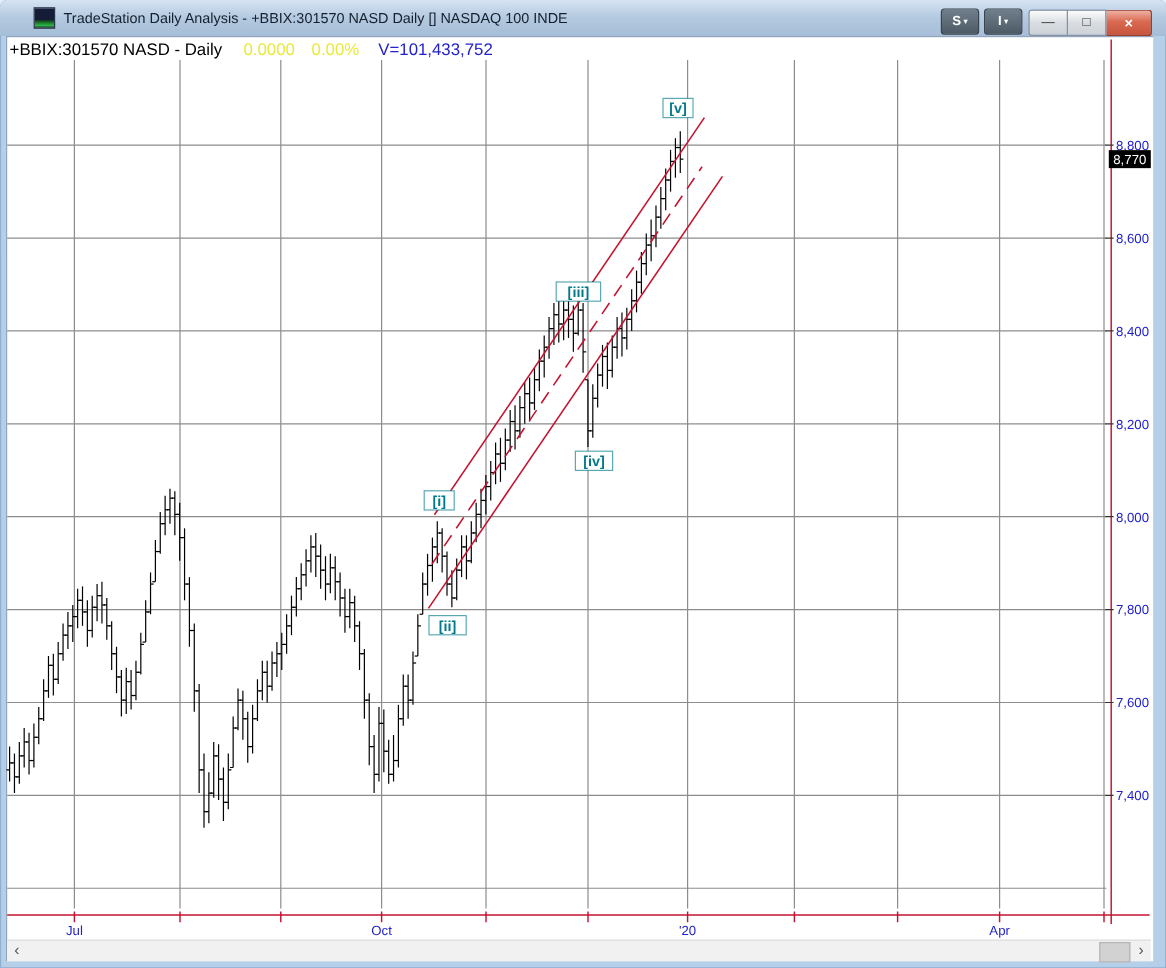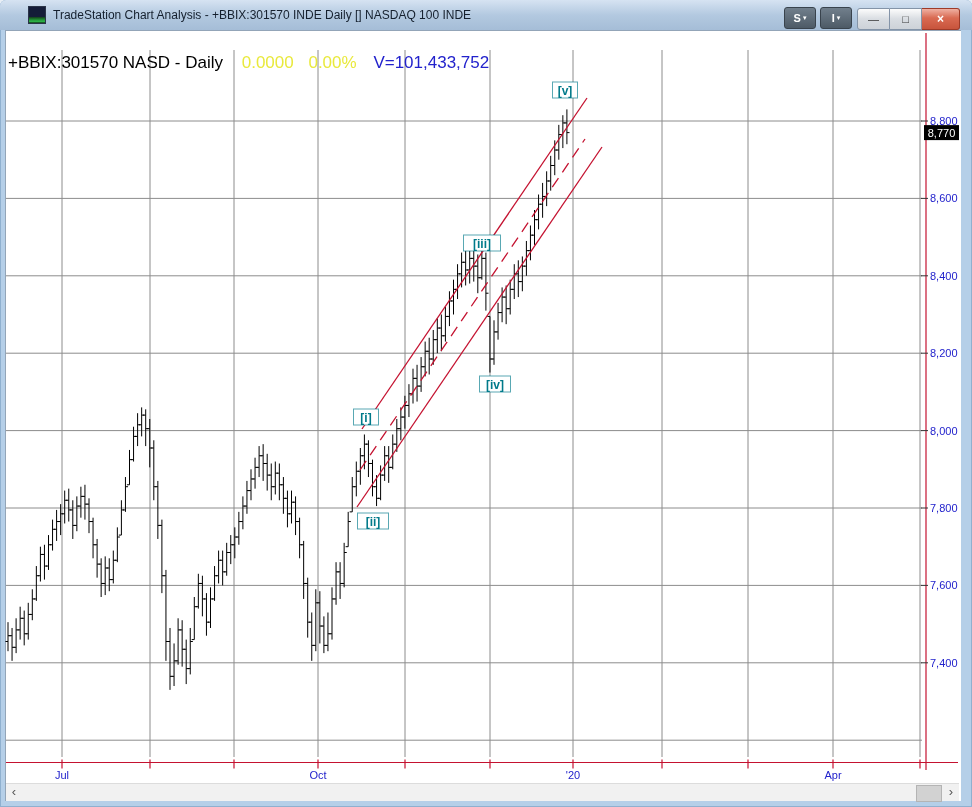--- a/index.html
+++ b/index.html
@@ -18,42 +18,42 @@
   .winbtn{width:31px;height:20px;border:1px solid #8494a8;display:flex;align-items:center;justify-content:center;
     font-size:11px;color:#333;background:linear-gradient(#fcfcfc,#d9dde2 50%,#cdd2d8);}
   .winbtn.min{border-radius:3px 0 0 3px;}
   .winbtn.max{border-left:none;}
   .winbtn.close{width:37px;border-radius:0 3px 3px 0;border:1px solid #9e3a28;border-left:none;
     background:linear-gradient(#efb0a2,#d96a52 45%,#c8543c);color:#fff;font-weight:bold;font-size:12px;}
   .sbuttons{position:absolute;right:120px;top:7px;display:flex;}
   
   .content{position:absolute;left:5px;top:30px;width:955px;height:770px;background:#fff;
     border-left:1px solid #93a5b8;border-top:1px solid #93a5b8;}
-  .infobar{position:absolute;left:8px;top:33px;height:14px;font-size:17px;white-space:nowrap;z-index:3;margin-top:20px;}
+  .infobar{position:absolute;left:8px;top:33px;height:14px;font-size:14px;white-space:nowrap;z-index:3;}
   .infobar .sym{color:#000;}
   .infobar .chg{color:#e9e93c;margin-left:14px;}
   .infobar .pct{color:#e9e93c;margin-left:10px;}
   .infobar .vol{color:#2222cc;margin-left:12px;}
   svg#chart-svg{position:absolute;left:0;top:0;z-index:2;}
   
   .scrollbar{position:absolute;left:6px;top:783px;width:953px;height:17px;background:#f1f1f1;
     border-top:1px solid #dcdcdc;z-index:3;}
   .sb-arrow{position:absolute;top:0;width:16px;height:17px;color:#555;font-size:13px;line-height:16px;text-align:center;}
   .sb-arrow.left{left:0;}
   .sb-arrow.right{left:937px;}
   .sb-thumb{position:absolute;left:910px;top:1px;width:24px;height:15px;background:#d2d2d2;border:1px solid #b4b4b4;}
 </style>
 </head>
 <body>
 
 <div class="window">
 
   <div class="titlebar">
     <div class="app-icon"></div>
-    <span class="title-text">TradeStation Chart Analysis - +BBIX:301570 INDE Daily [] NASDAQ 100 INDE</span>
+    <span class="title-text">TradeStation Daily Analysis - +BBIX:301570 NASD Daily [] NASDAQ 100 INDE</span>
     <div class="sbuttons">
       <div class="tb-btn">
         <span>S</span>
         <span class="caret">▾</span>
       </div>
       <div class="tb-btn">
         <span>I</span>
         <span class="caret">▾</span>
       </div>
     </div>

